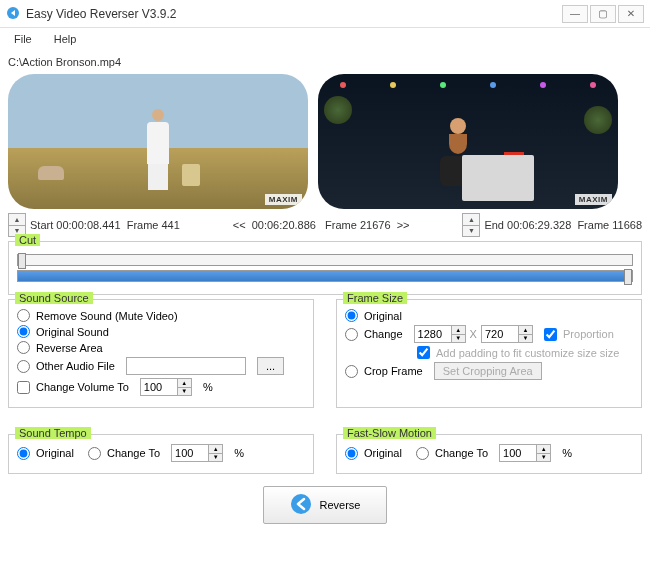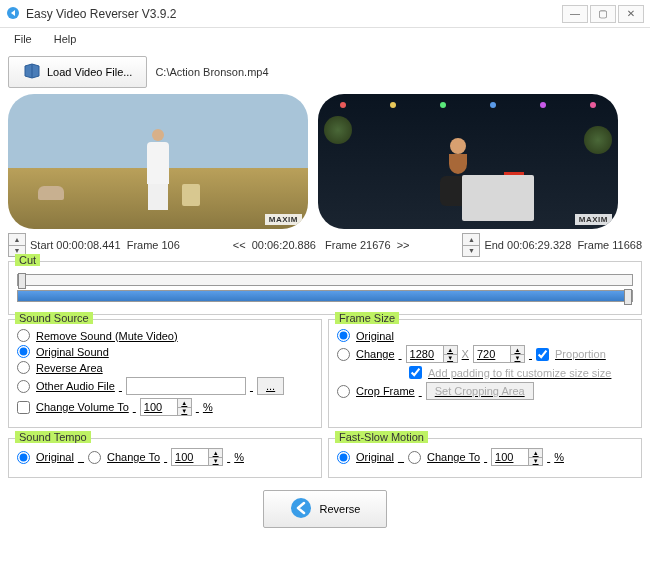--- a/index.html
+++ b/index.html
@@ -39,21 +39,21 @@
 .stepper { width: 18px; height: 24px; border: 1px solid #aaa; background: #f5f5f5; display: flex; flex-direction: column; }
 .stepper div { flex: 1; display: flex; align-items: center; justify-content: center; font-size: 7px; color: #555; }
 .stepper div:first-child { border-bottom: 1px solid #aaa; }
 .timetext { color: #333; white-space: nowrap; }
 .fieldset { border: 1px solid #ccc; padding: 6px 8px 8px; margin-bottom: 4px; position: relative; }
 .legend { position: absolute; top: -8px; left: 6px; background: #bef264; padding: 0 4px; color: #333; }
 .cutbars { margin-top: 6px; }
 .cutbar { height: 12px; border: 1px solid #999; background: #f5f5f5; position: relative; margin-bottom: 4px; }
 .cutbar .handle { position: absolute; top: -2px; width: 8px; height: 16px; background: #e8e8e8; border: 1px solid #888; }
 .cutbar.blue { background: linear-gradient(#5a9de8,#3a7dc8); }
-.bottomgrid { display: grid; grid-template-columns: 1fr 1fr; gap: 6px; text-decoration: underline; }
+.bottomgrid { display: grid; grid-template-columns: 1fr 1fr; gap: 22px; }
 .radio-row { display: flex; align-items: center; gap: 4px; margin: 3px 0; }
 .radio-row input[type=radio], .radio-row input[type=checkbox] { margin-right: 2px; }
 .numinput { display: inline-flex; align-items: stretch; border: 1px solid #aaa; height: 18px; }
 .numinput input { width: 36px; border: none; padding: 0 3px; font-size: 11px; }
 .numinput .spins { width: 14px; display: flex; flex-direction: column; border-left: 1px solid #aaa; }
 .numinput .spins div { flex: 1; font-size: 6px; display: flex; align-items: center; justify-content: center; background: #f0f0f0; }
 .numinput .spins div:first-child { border-bottom: 1px solid #aaa; }
 .textinput { border: 1px solid #aaa; height: 18px; padding: 0 3px; }
 .smallbtn { border: 1px solid #aaa; background: #f0f0f0; padding: 1px 8px; height: 18px; }
 .disabled { color: #aaa; }
@@ -79,29 +79,20 @@
 </div>
 
 <div class="menubar">
   <div class="menu">File</div>
   <div class="menu">Help</div>
 </div>
 
 <div class="main">
 
 <div class="loadrow">
-  <div class="loadbtn">
-    <span>
-      <svg width="18" height="16">
-            <path d="M2 3 L9 1 L16 3 L16 13 L9 15 L2 13 Z" fill="#4a7db8" stroke="#2a5d98"></path>
-            <path d="M9 1 L9 15" stroke="#2a5d98"></path>
-          </svg>
-    </span>
-    <span>Load Video File...</span>
-  </div>
   <span class="filepath">C:\Action Bronson.mp4</span>
 </div>
 
 <div class="previews">
   <div class="preview left">
     <div class="dog"></div>
     <div class="man">
           <div class="head"></div>
           <div class="body"></div>
           <div class="legs"></div>
@@ -129,21 +120,21 @@
     <div class="laptop"></div>
     <div class="watermark">MAXIM</div>
   </div>
 </div>
 
 <div class="timerow">
   <div class="stepper">
         <div>▲</div>
         <div>▼</div>
       </div>
-  <span class="timetext"><span>Start</span> <span>00:00:08.441</span>&nbsp; <span>Frame</span> <span>106</span></span>
+  <span class="timetext"><span>Start</span> <span>00:00:08.441</span>&nbsp; <span>Frame</span> <span>441</span></span>
   <span style="flex:1"></span>
   <span class="timetext"><span>&lt;&lt;</span>&nbsp; <span>00:06:20.886</span>&nbsp;&nbsp; <span>Frame</span> <span>21676</span>&nbsp; <span>&gt;&gt;</span></span>
   <span style="flex:1"></span>
   <div class="stepper">
         <div>▲</div>
         <div>▼</div>
       </div>
   <span class="timetext"><span>End</span> <span>00:06:29.328</span>&nbsp; <span>Frame</span> <span>11668</span></span>
 </div>
 

